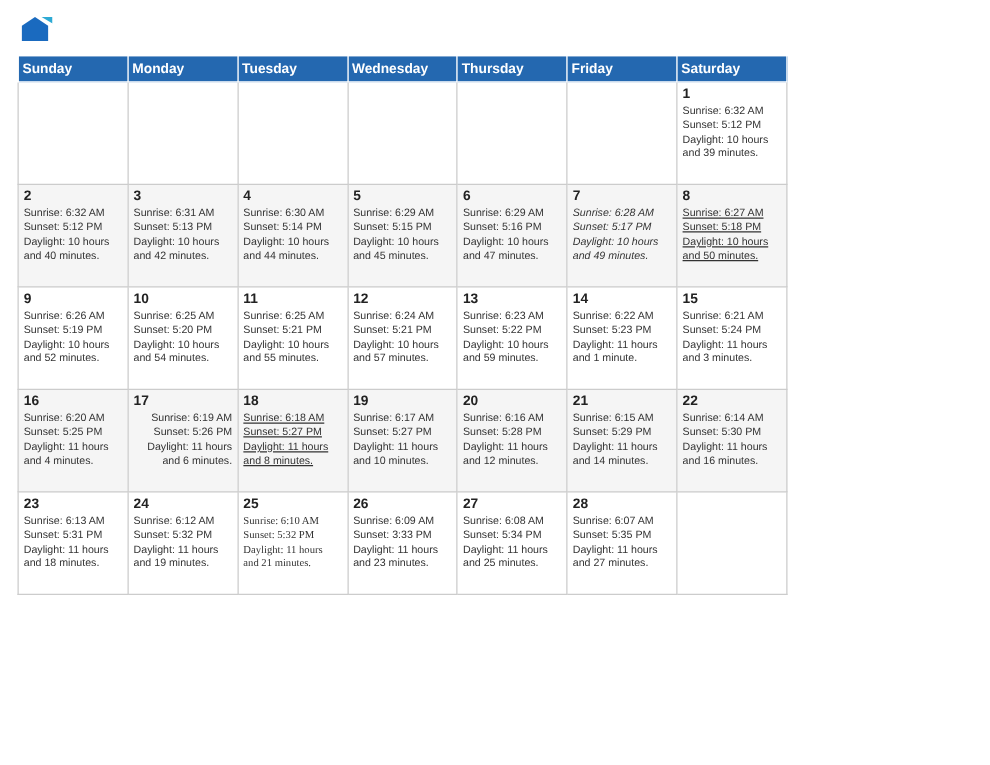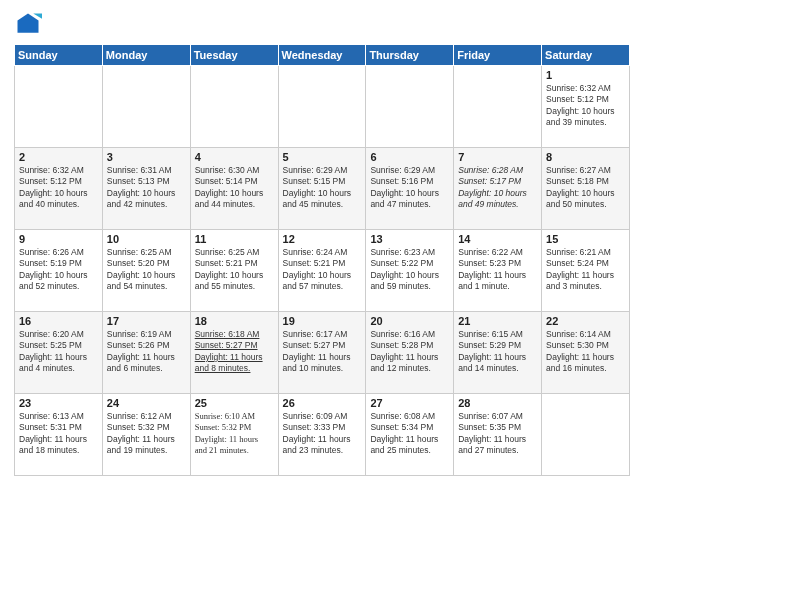--- a/index.html
+++ b/index.html
@@ -187,21 +187,21 @@
           </td>
           <td>
             <div class="day-num">7</div>
             <div class="day-info" style="white-space: pre-line; font-style: italic;">Sunrise: 6:28 AM
 Sunset: 5:17 PM
 Daylight: 10 hours
 and 49 minutes.</div>
           </td>
           <td>
             <div class="day-num">8</div>
-            <div class="day-info" style="white-space: pre-line;">Sunrise: 6:27 AM
+            <div class="day-info" style="white-space: pre-line; text-decoration: underline;">Sunrise: 6:27 AM
 Sunset: 5:18 PM
 Daylight: 10 hours
 and 50 minutes.</div>
           </td>
         </tr>
         <tr>
           <td>
             <div class="day-num">9</div>
             <div class="day-info" style="white-space: pre-line;">Sunrise: 6:26 AM
 Sunset: 5:19 PM
@@ -254,21 +254,21 @@
         <tr>
           <td>
             <div class="day-num">16</div>
             <div class="day-info" style="white-space: pre-line;">Sunrise: 6:20 AM
 Sunset: 5:25 PM
 Daylight: 11 hours
 and 4 minutes.</div>
           </td>
           <td>
             <div class="day-num">17</div>
-            <div class="day-info" style="white-space: pre-line;">Sunrise: 6:19 AM
+            <div class="day-info" style="white-space: pre-line; text-align: right;">Sunrise: 6:19 AM
 Sunset: 5:26 PM
 Daylight: 11 hours
 and 6 minutes.</div>
           </td>
           <td>
             <div class="day-num">18</div>
             <div class="day-info" style="white-space: pre-line; text-decoration: underline;">Sunrise: 6:18 AM
 Sunset: 5:27 PM
 Daylight: 11 hours
 and 8 minutes.</div>

